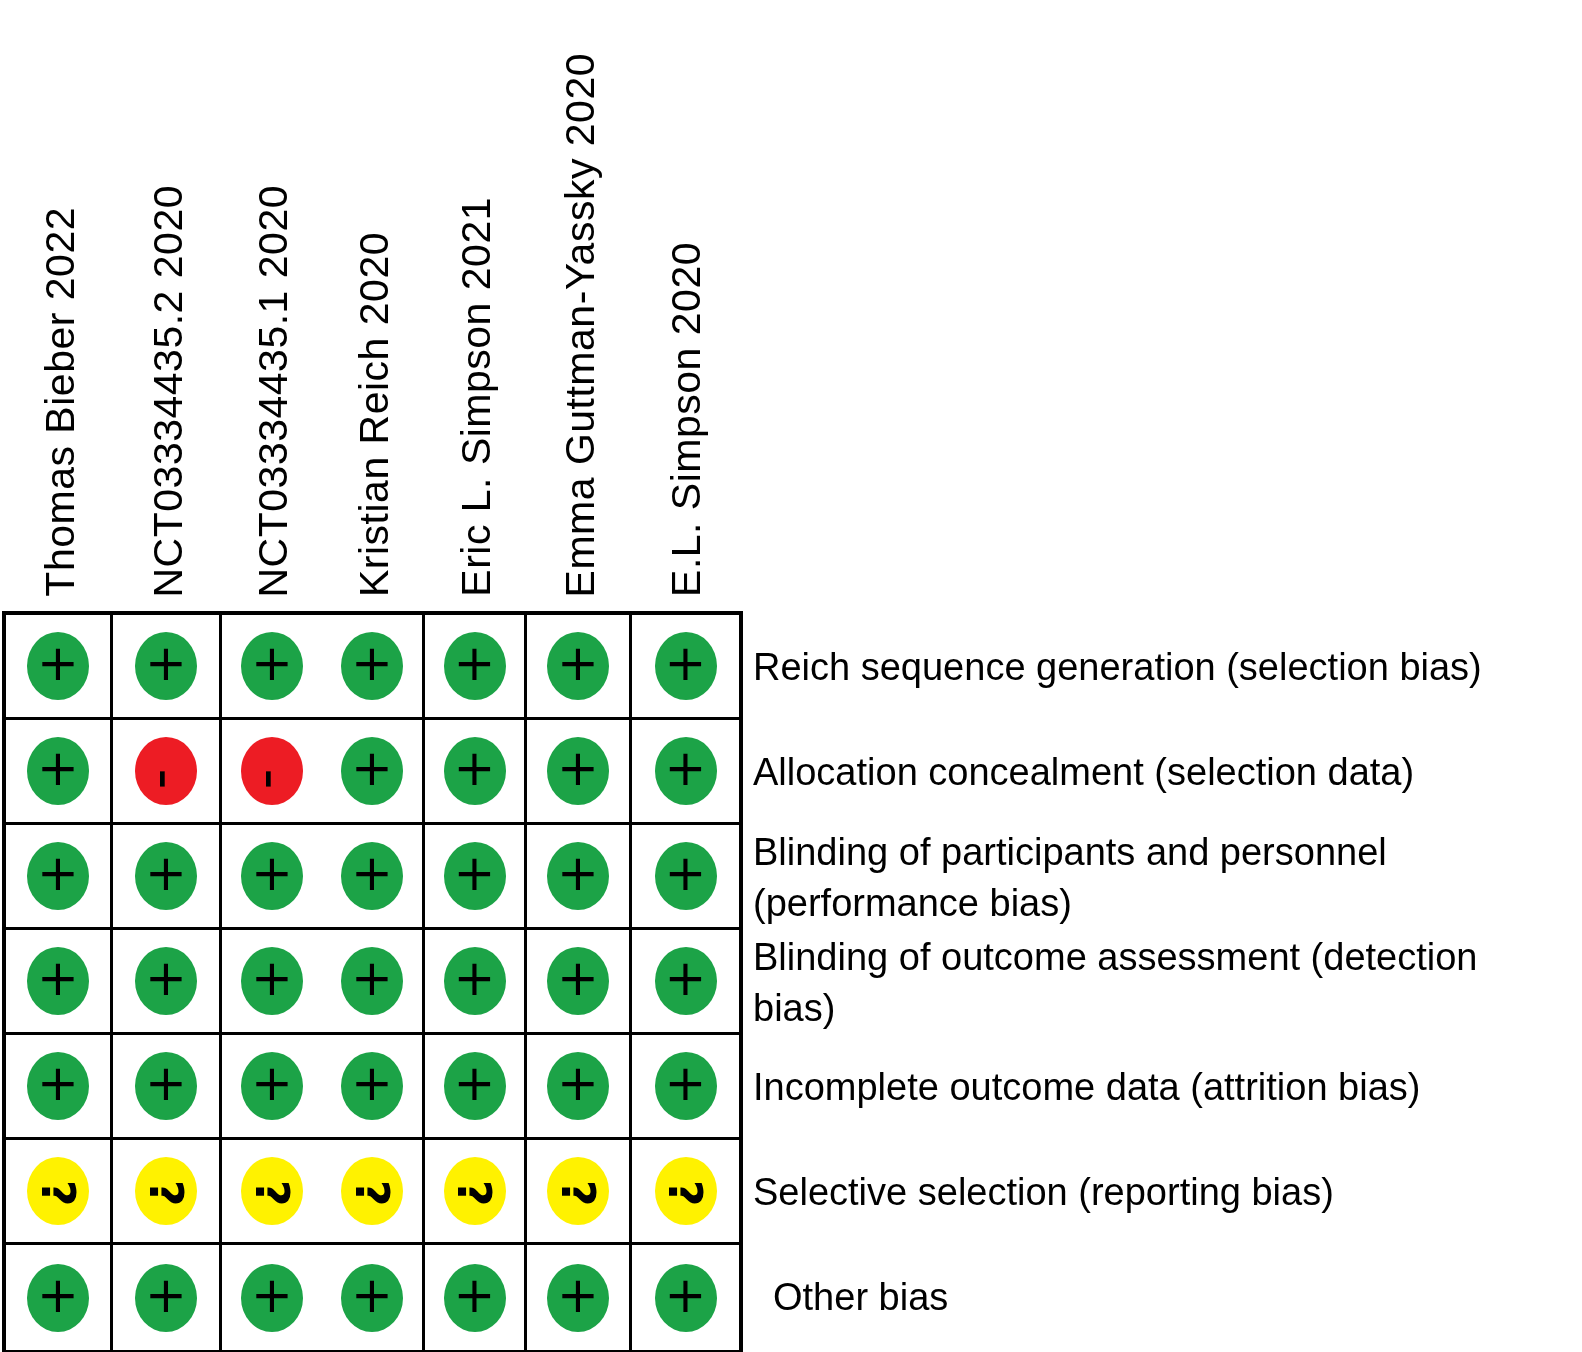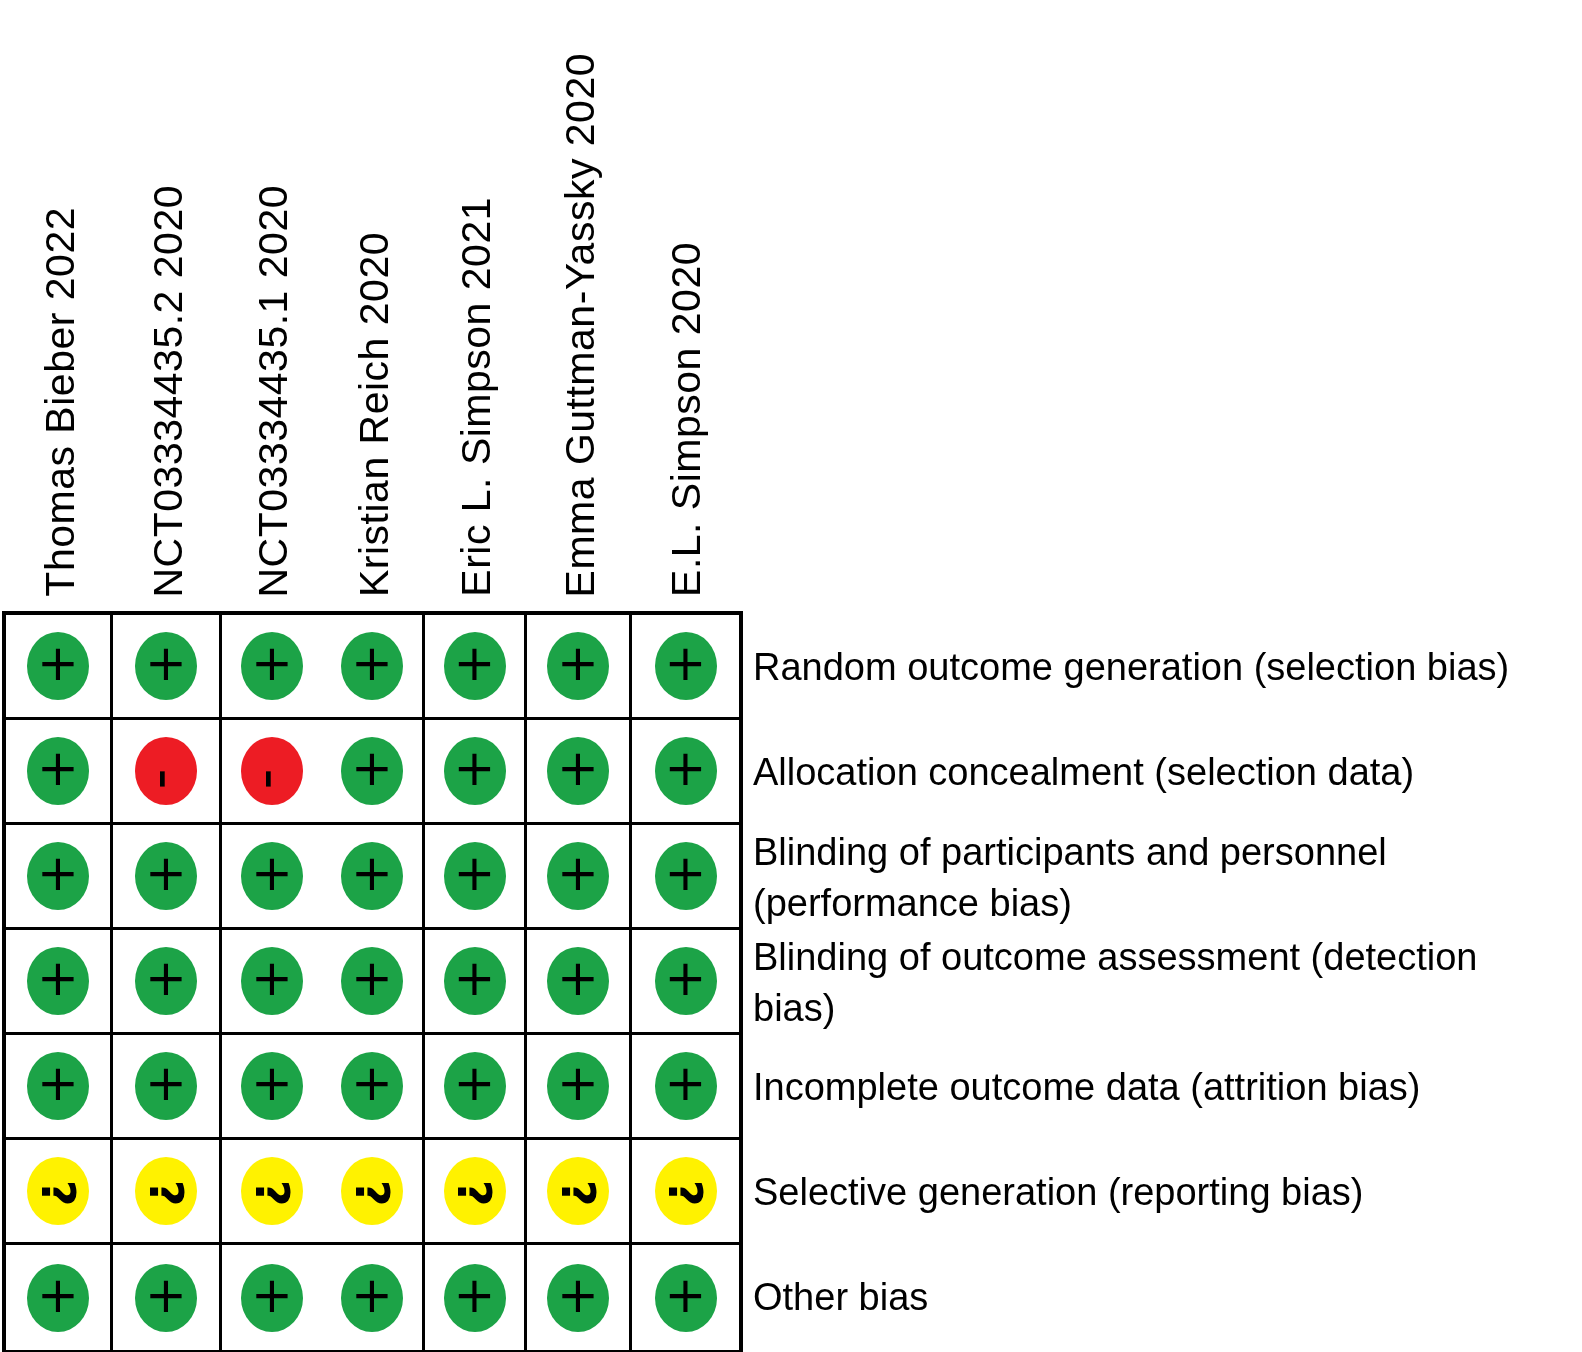--- a/index.html
+++ b/index.html
@@ -326,21 +326,21 @@
           </div>
         </div>
         <div class="rob-cell last" style="width: 107px;">
           <div class="marker low" style="background: rgb(28, 163, 71);">
             <span class="sym">+</span>
           </div>
         </div>
       </div>
     </div>
   <div id="rowlabels">
-      <div class="rowlabel" style="top: 615px; height: 105px;">Random outcome generation (selection bias)</div>
+      <div class="rowlabel" style="top: 615px; height: 105px;">Reich sequence generation (selection bias)</div>
       <div class="rowlabel" style="top: 720px; height: 105px;">Allocation concealment (selection data)</div>
       <div class="rowlabel" style="top: 825px; height: 105px;">Blinding of participants and personnel (performance bias)</div>
       <div class="rowlabel" style="top: 930px; height: 105px;">Blinding of outcome assessment (detection bias)</div>
       <div class="rowlabel" style="top: 1035px; height: 105px;">Incomplete outcome data (attrition bias)</div>
-      <div class="rowlabel" style="top: 1140px; height: 105px;">Selective generation (reporting bias)</div>
-      <div class="rowlabel" style="top: 1245px; height: 105px;">Other bias</div>
+      <div class="rowlabel" style="top: 1140px; height: 105px;">Selective selection (reporting bias)</div>
+      <div class="rowlabel" style="top: 1245px; height: 105px; margin-left: 20px;">Other bias</div>
     </div>
 </div>
 
 </body></html>

